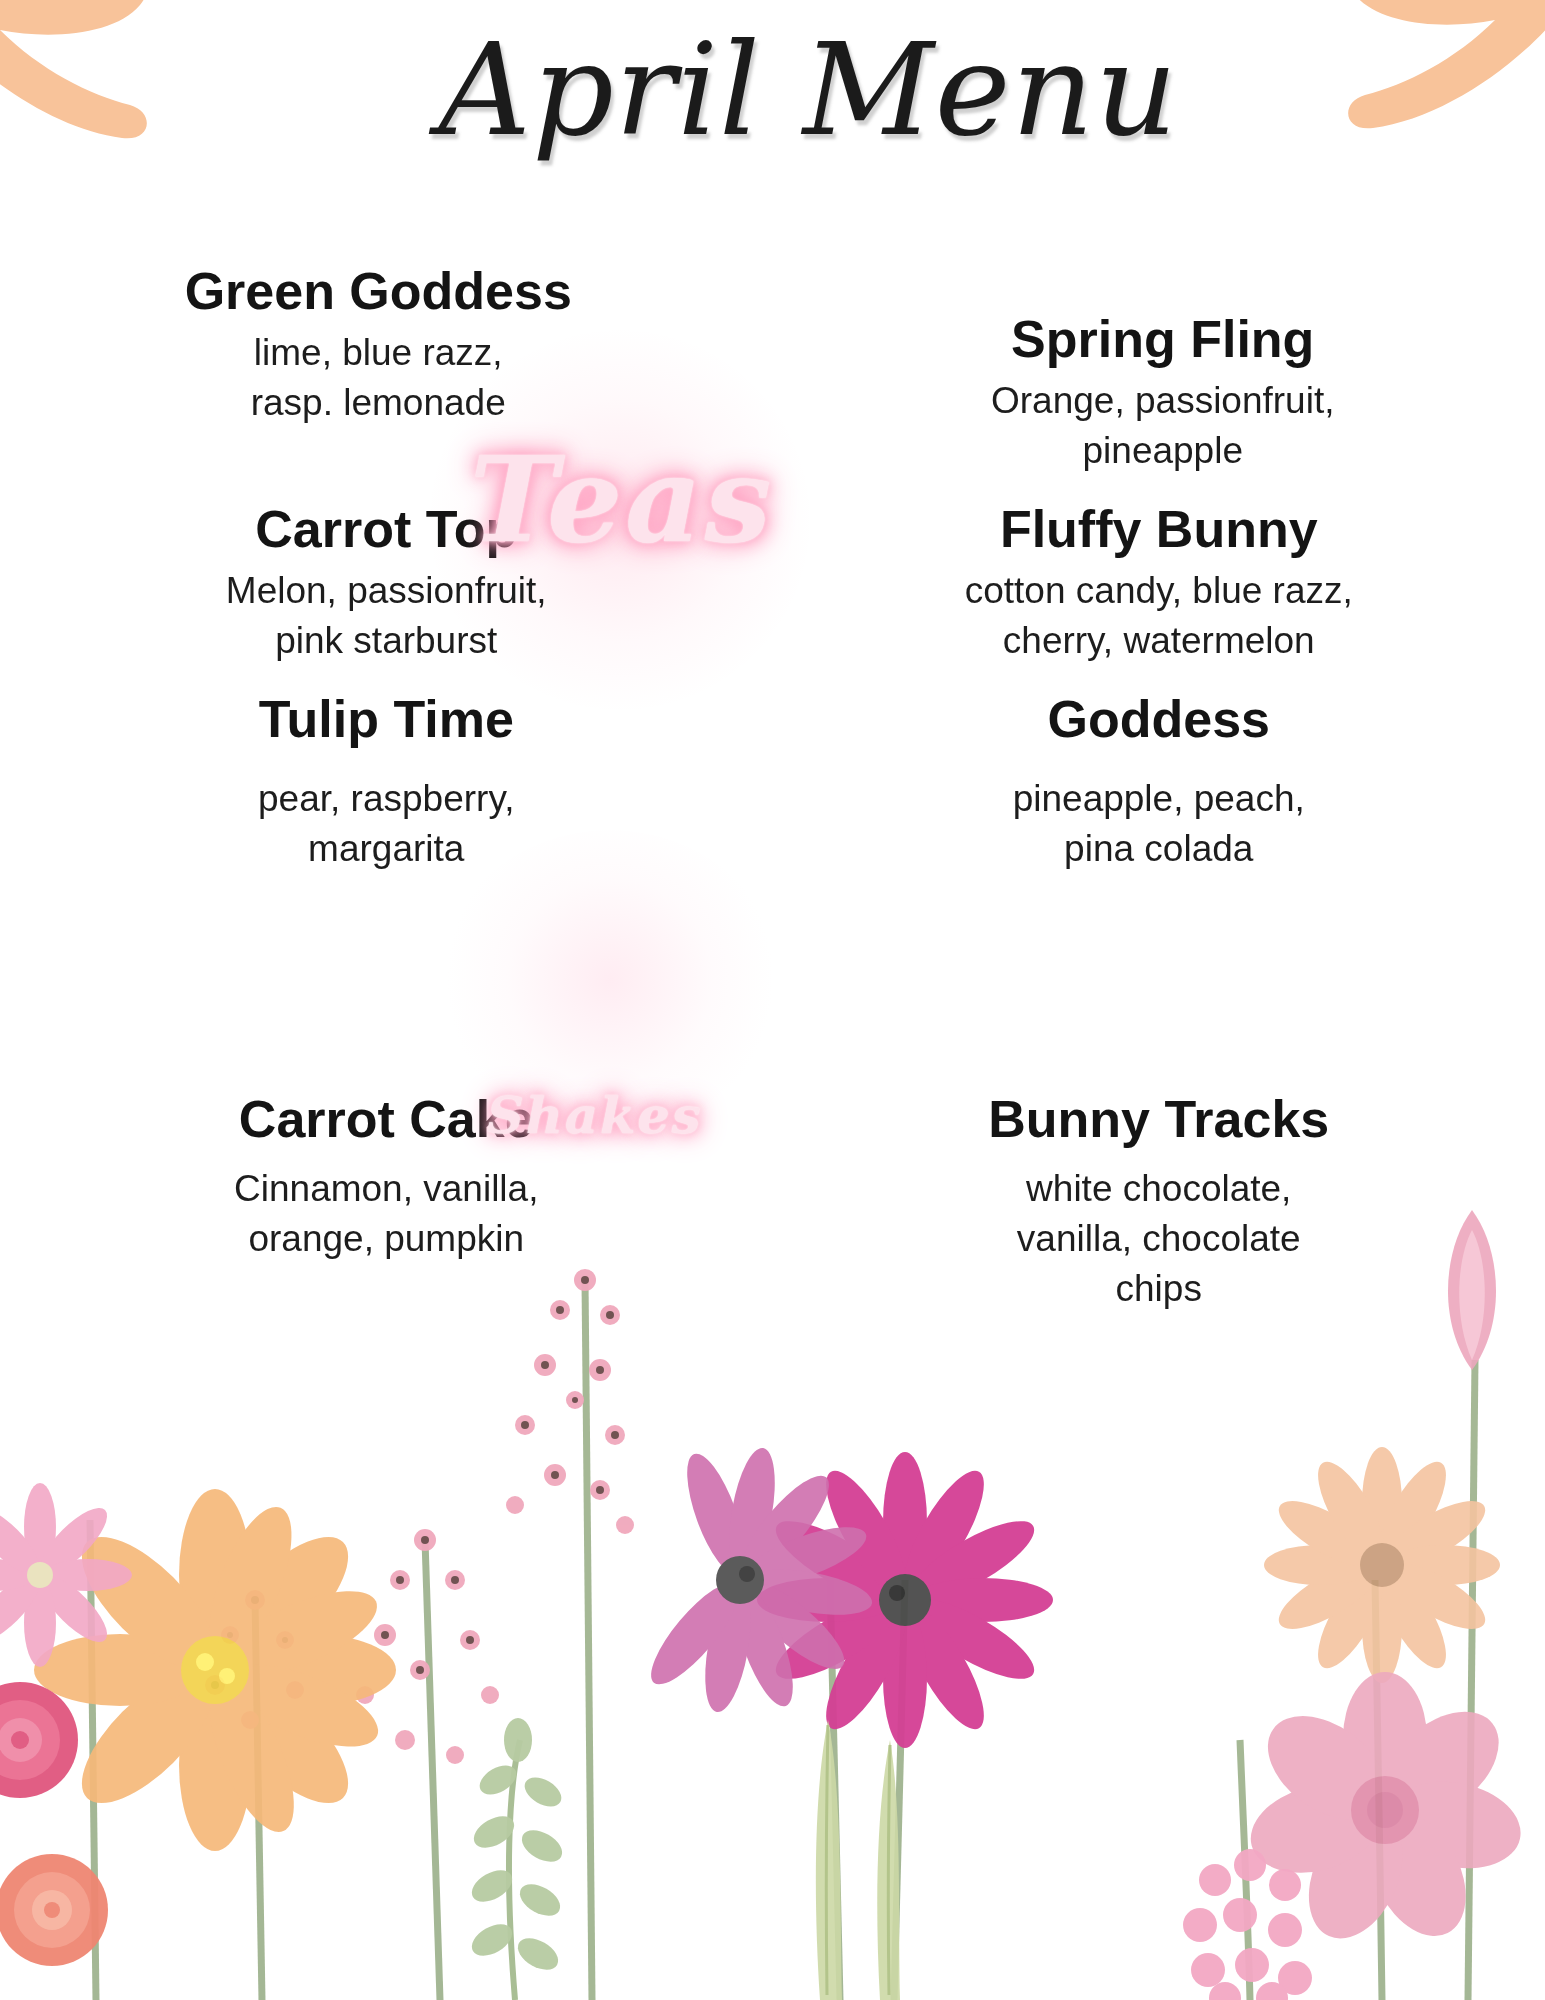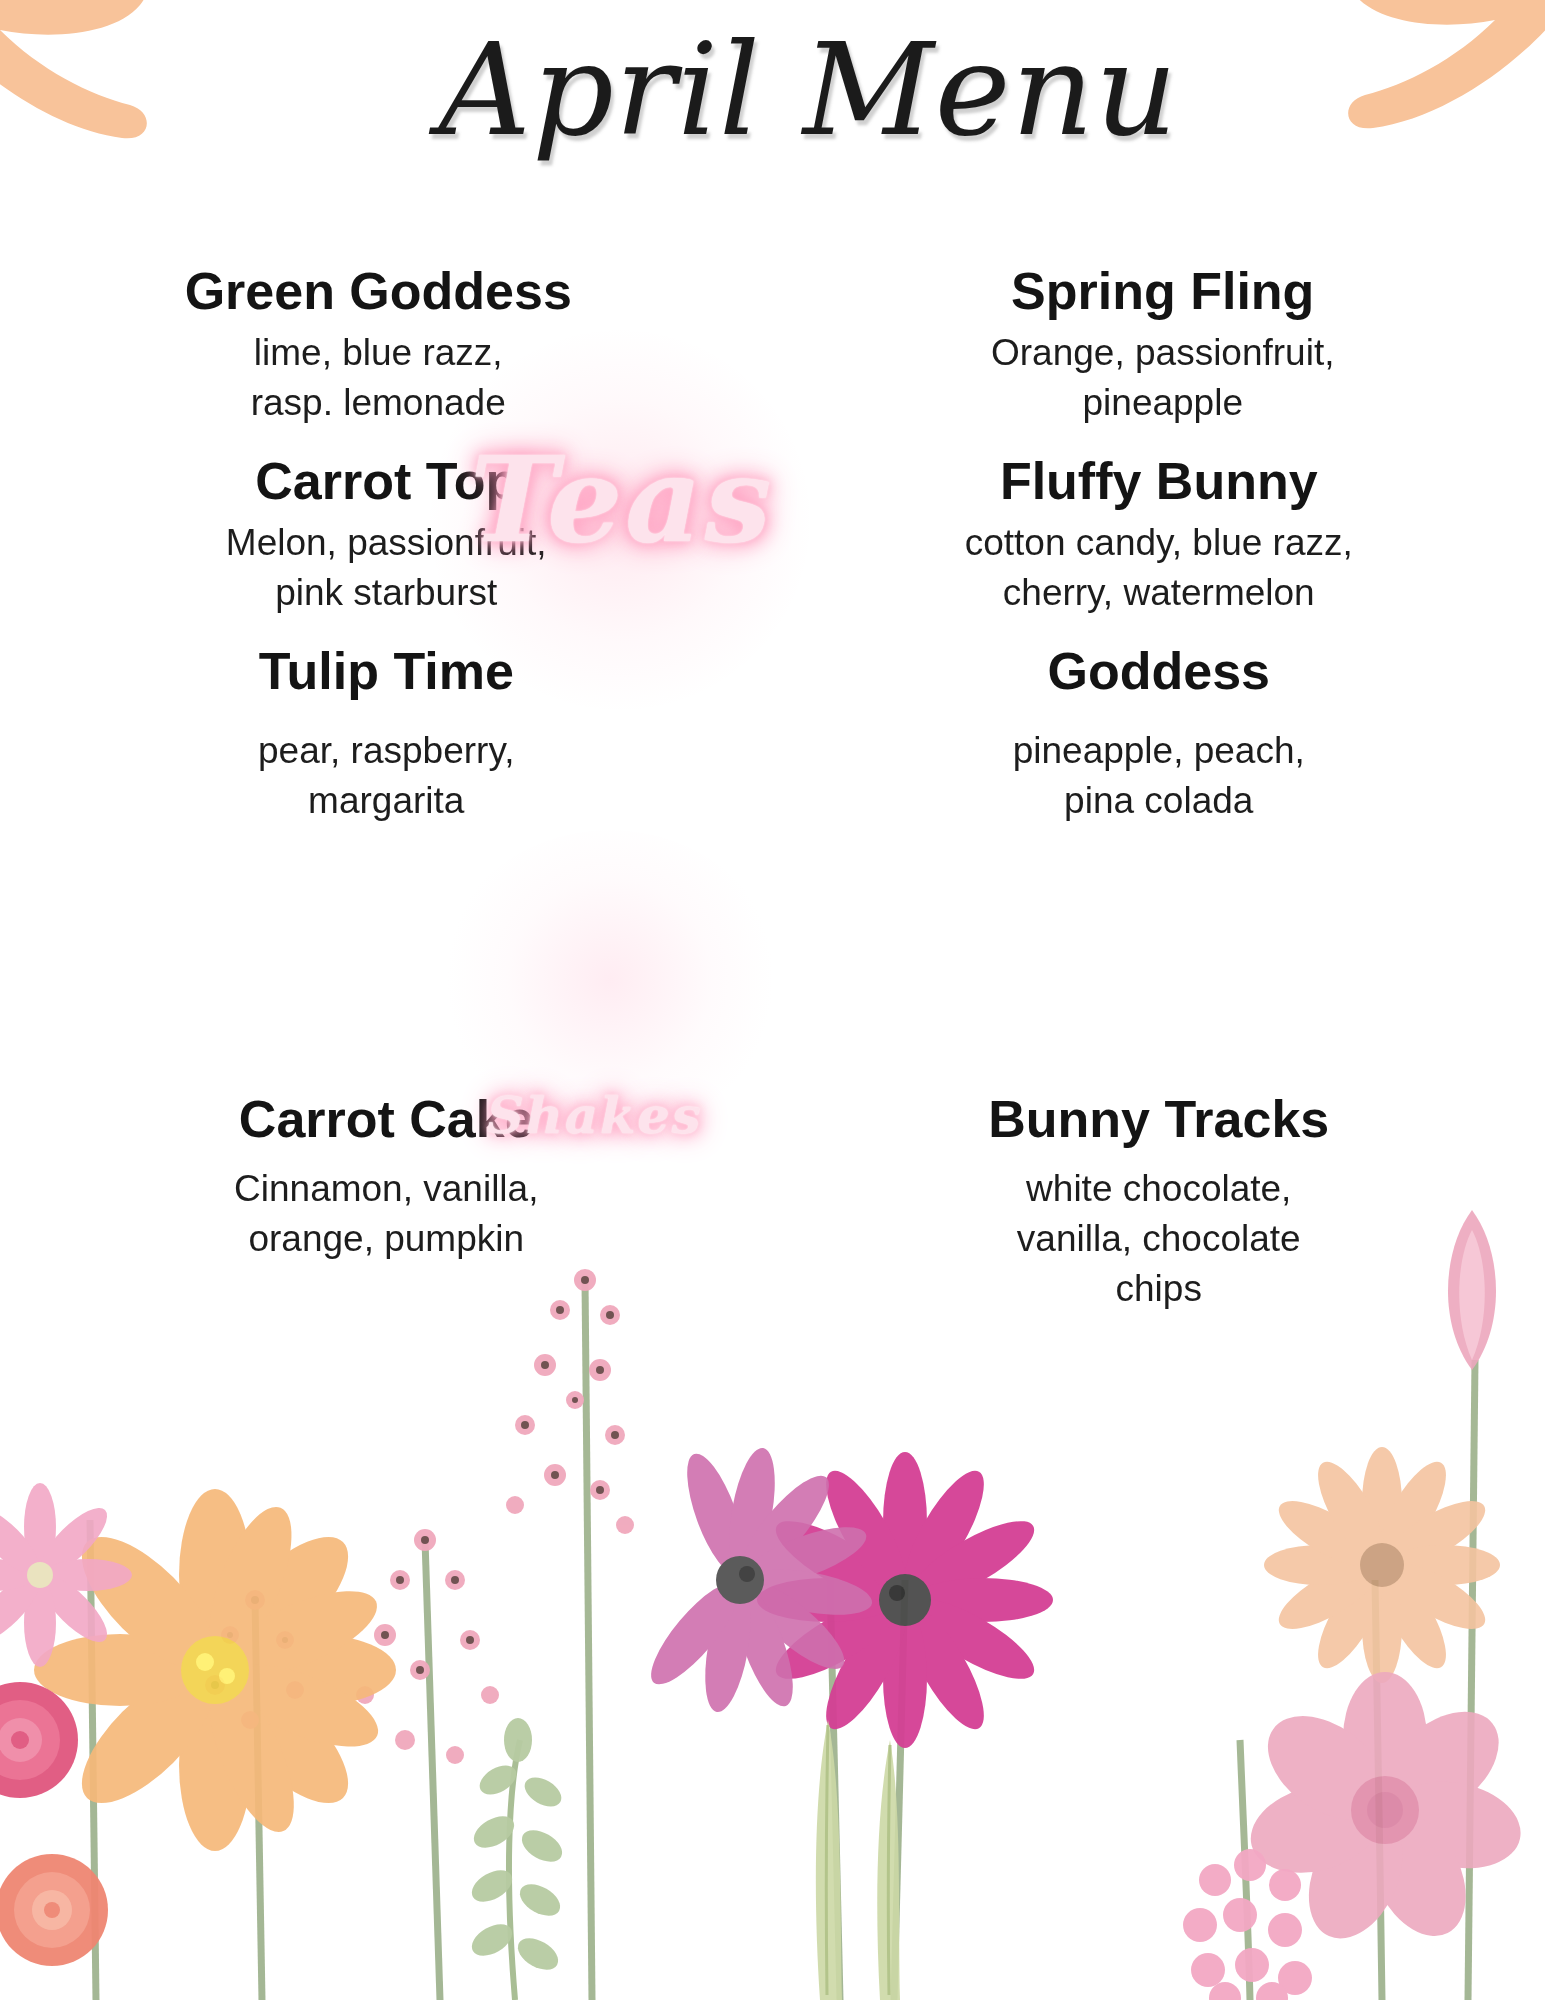--- a/index.html
+++ b/index.html
@@ -145,21 +145,21 @@
   .shakes-block {
     position: absolute;
     top: 1090px;
     left: 0;
     width: 100%;
     z-index: 5;
   }
 
   
   .pad-left-1 { padding-left: 12px; }
-  .pad-right-1 { padding-right: 20px; }
+  .pad-right-1 { padding-right: 20px; margin-top: 48px; }
 
   
   .flowers {
     position: absolute;
     left: 0;
     bottom: 0;
     width: 1545px;
     height: 1020px;
     z-index: 2;
   }

